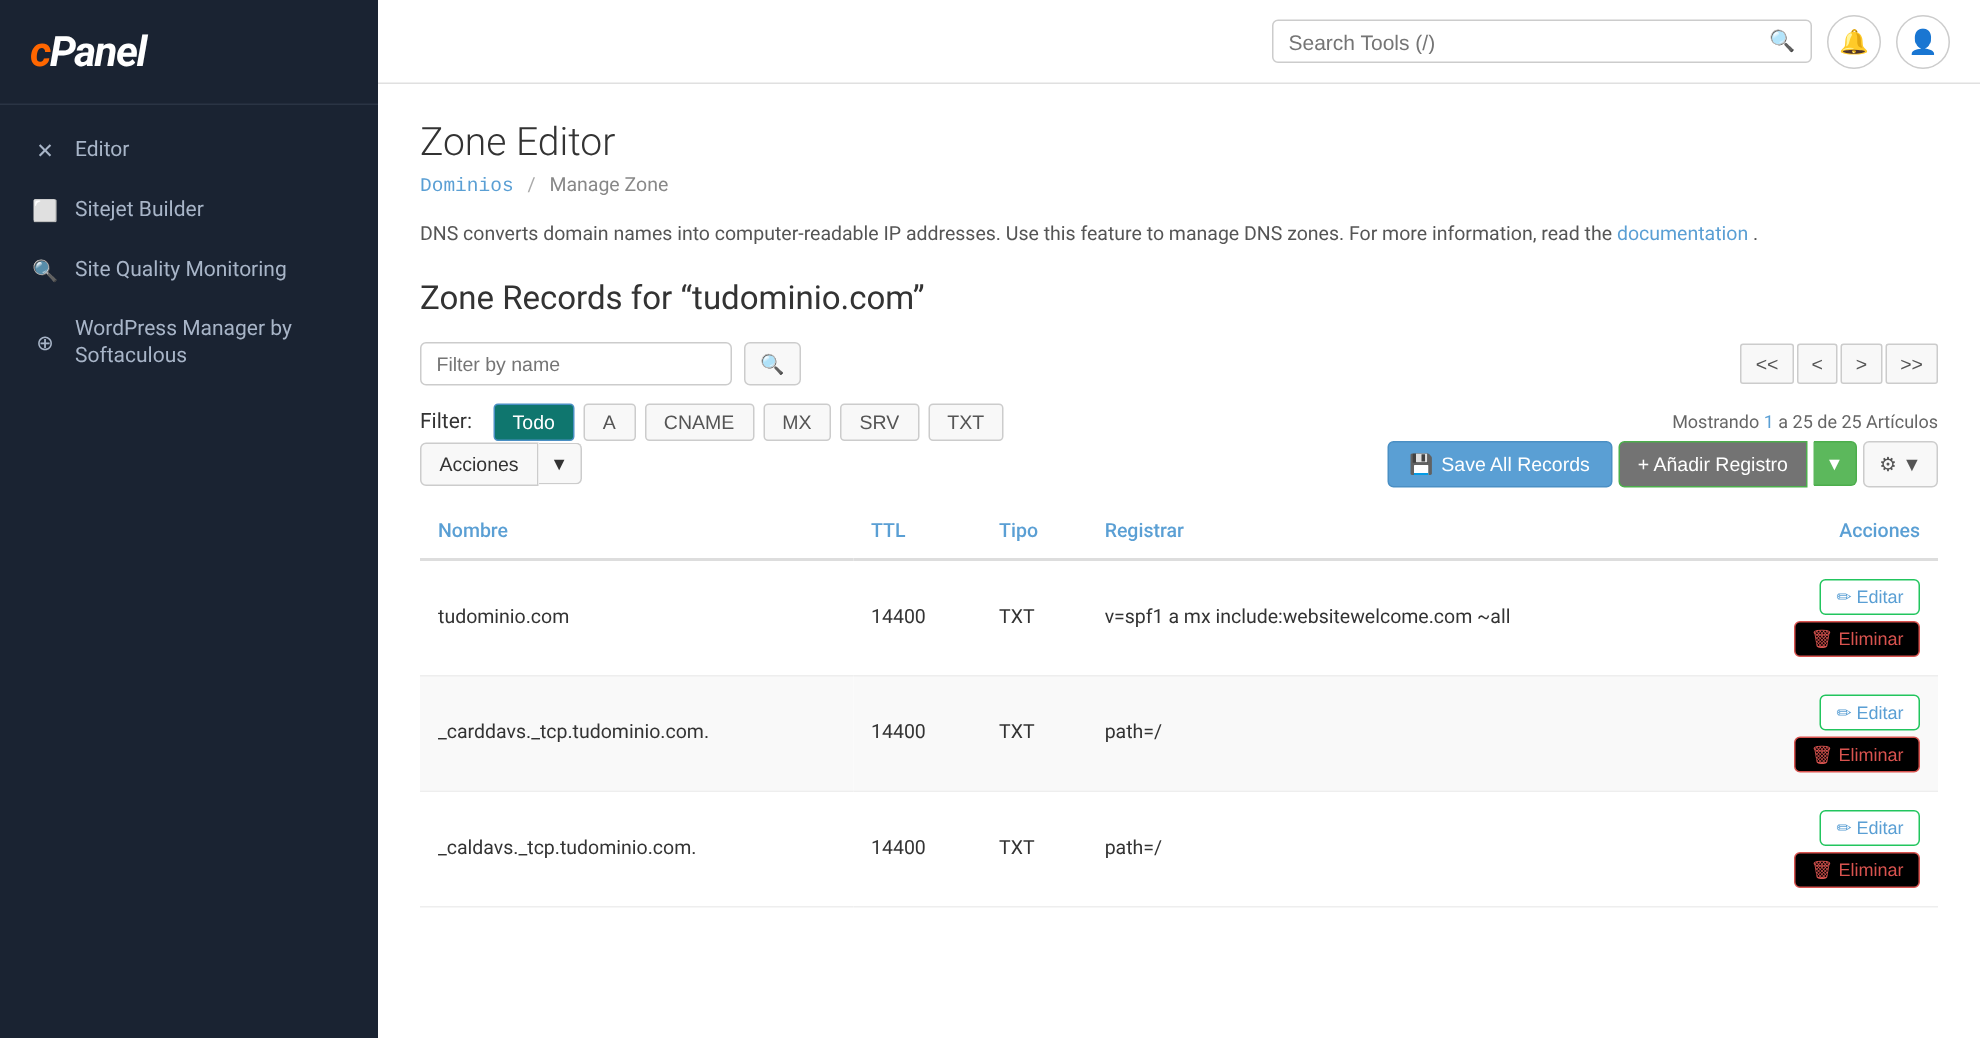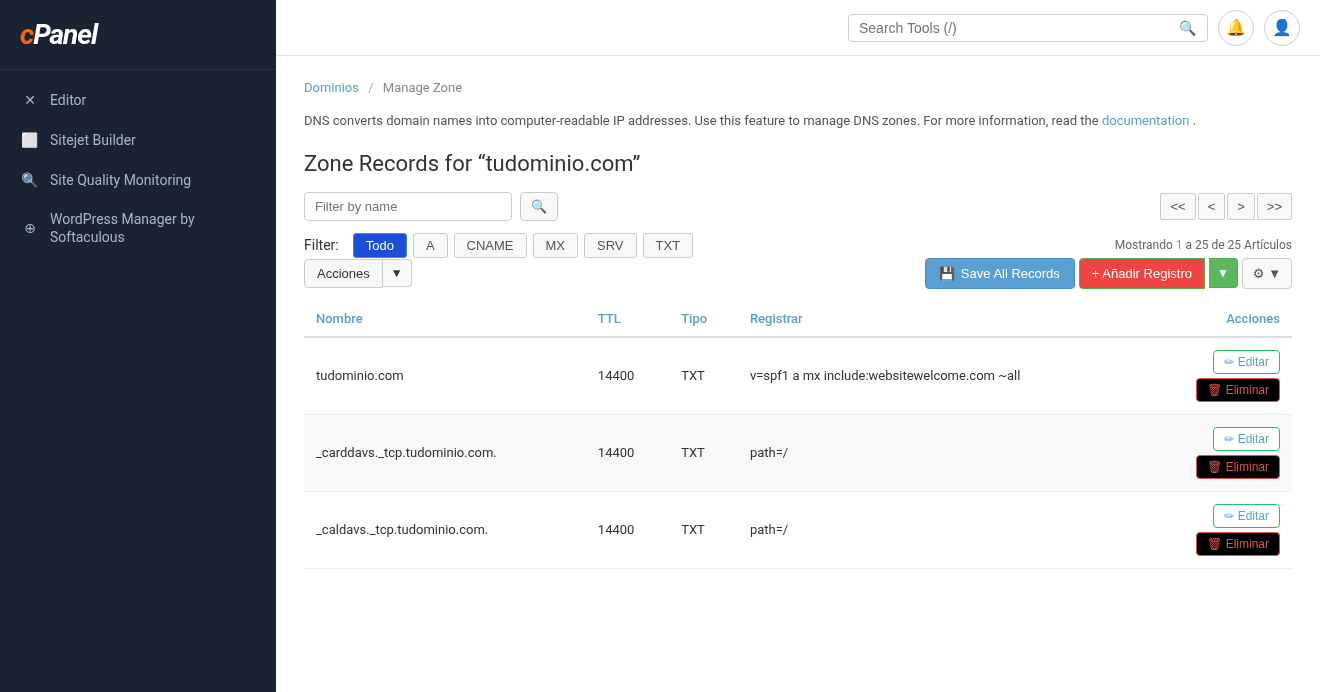--- a/index.html
+++ b/index.html
@@ -1,20 +1,20 @@
 <!DOCTYPE html>
 <html><head>
   <meta charset="utf-8">
   <style>
     * { box-sizing: border-box; margin: 0; padding: 0; }
     body { font-family: -apple-system, BlinkMacSystemFont, "Segoe UI", Roboto, sans-serif; font-size: 14px; background: #f0f0f0; display: flex; height: 692px; overflow: hidden; }
 
     
     .sidebar {
-      width: 276px;
+      width: 252px;
       background: #1a2332;
       color: #fff;
       flex-shrink: 0;
       display: flex;
       flex-direction: column;
       padding-top: 0;
       height: 100%;
     }
     .sidebar-logo {
       padding: 18px 20px 18px 20px;
@@ -101,21 +101,21 @@
       font-size: 26px;
       font-weight: 300;
       color: #333;
       margin-bottom: 6px;
     }
     .breadcrumb {
       font-size: 13px;
       color: #888;
       margin-bottom: 16px;
     }
-    .breadcrumb a { color: #5a9fd4; text-decoration: none; }
+    .breadcrumb a { color: #5a9fd4; text-decoration: none; font-family: Liberation Mono, monospace; }
     .breadcrumb .sep { margin: 0 6px; color: #aaa; }
 
     .info-text {
       font-size: 13px;
       color: #555;
       margin-bottom: 20px;
       line-height: 1.5;
     }
     .info-text a { color: #5a9fd4; text-decoration: none; }
 
@@ -186,21 +186,21 @@
     .filter-tab {
       padding: 4px 12px;
       border: 1px solid #ccc;
       border-radius: 3px;
       font-size: 13px;
       cursor: pointer;
       background: #f8f8f8;
       color: #555;
     }
     .filter-tab.active {
-      background: #1d4ed8;
+      background: #0f766e;
       border-color: #4a8fc4;
       color: #fff;
     }
     .showing-text {
       font-size: 12px;
       color: #666;
     }
     .showing-text a { color: #5a9fd4; }
 
     
@@ -238,21 +238,21 @@
       background: #5a9fd4;
       border: 1px solid #4a8fc4;
       border-radius: 4px;
       padding: 7px 14px;
       font-size: 13px;
       cursor: pointer;
       color: #fff;
       display: flex; align-items: center; gap: 5px;
     }
     .btn-add-record {
-      background: #ef4444;
+      background: #737373;
       border: 1px solid #4cae4c;
       border-radius: 4px 0 0 4px;
       padding: 7px 12px;
       font-size: 13px;
       cursor: pointer;
       color: #fff;
       display: flex; align-items: center; gap: 5px;
     }
     .btn-add-caret {
       background: #5cb85c;
@@ -374,20 +374,21 @@
     <div class="header-icon-btn">
       <span>🔔</span>
     </div>
     <div class="header-icon-btn">
       <span>👤</span>
     </div>
   </div>
 
   <div class="content">
 
+    <h1 class="page-title">Zone Editor</h1>
 
     <div class="breadcrumb">
       <a>Dominios</a>
       <span class="sep">/</span>
       <span>Manage Zone</span>
     </div>
 
     <p class="info-text">
       <span>DNS converts domain names into computer-readable IP addresses. Use this feature to manage DNS zones. For more information, read the</span>
       <a>documentation</a>

